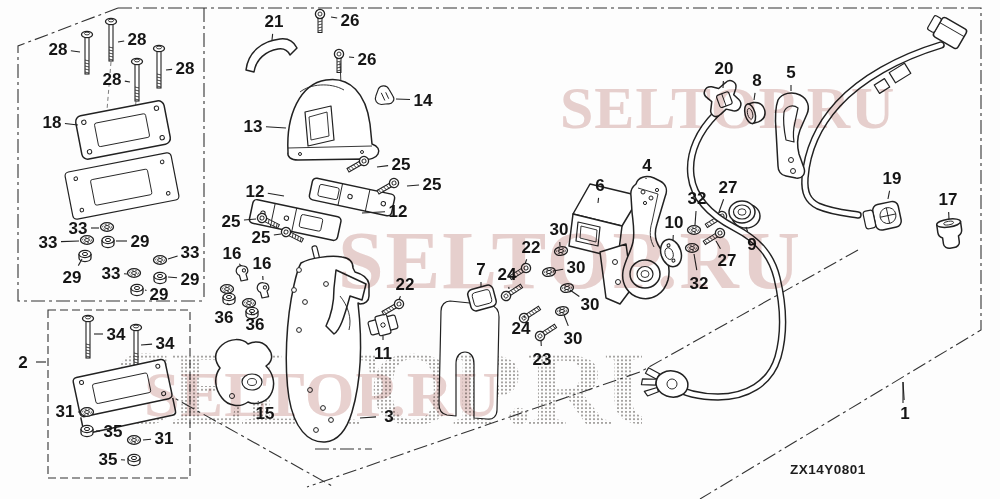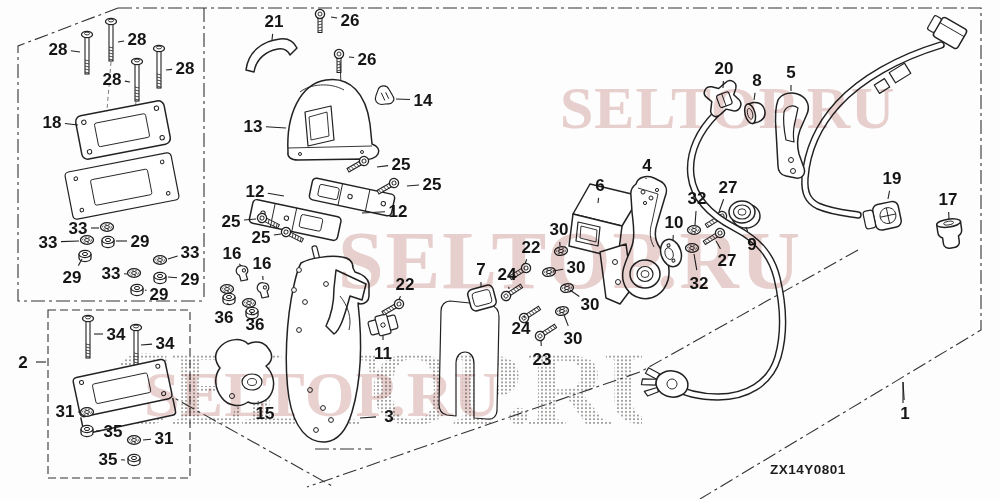--- a/index.html
+++ b/index.html
@@ -15,21 +15,21 @@
     .wm-dots{background:none;color:#bdb6b0;opacity:.35;}
   }
   svg#linework{position:absolute;left:0;top:0;z-index:2;}
   
   .wm{position:absolute;z-index:3;font-family:"Liberation Serif",serif;font-weight:bold;
       color:#e6cdcb;white-space:nowrap;mix-blend-mode:multiply;letter-spacing:1px;opacity:.92;
       pointer-events:none;}
   #wmA{left:560px;top:74px;font-size:60px;}
   #wmB{left:338px;top:214px;font-size:82px;letter-spacing:2px;}
   #wmC{left:144px;top:358px;font-size:64px;}
-  #diagram-code{position:absolute;z-index:4;left:770px;top:462px;font:bold 13.5px "Liberation Sans",sans-serif;
+  #diagram-code{position:absolute;z-index:4;left:790px;top:462px;font:bold 13.5px "Liberation Sans",sans-serif;
       letter-spacing:.5px;color:#1d1d1d;}
   
   .p{fill:#ffffff;stroke:#222222;stroke-width:1.5;stroke-linejoin:round;}
   .pl{fill:#ffffff;stroke:#222222;stroke-width:1.2;stroke-linejoin:round;}
   .thin{fill:none;stroke:#222222;stroke-width:.9;}
   .hole{fill:#ffffff;stroke:#222222;stroke-width:1;}
   .phantom{fill:none;stroke:#333333;stroke-width:1.1;stroke-dasharray:14 4 3 4;}
   .dashbox{fill:none;stroke:#333333;stroke-width:1.1;stroke-dasharray:8 4;}
   .axis{stroke:#444444;stroke-width:.7;stroke-dasharray:4 3;}
   .tube-out{fill:none;stroke:#222222;stroke-width:7.5;stroke-linecap:round;}

